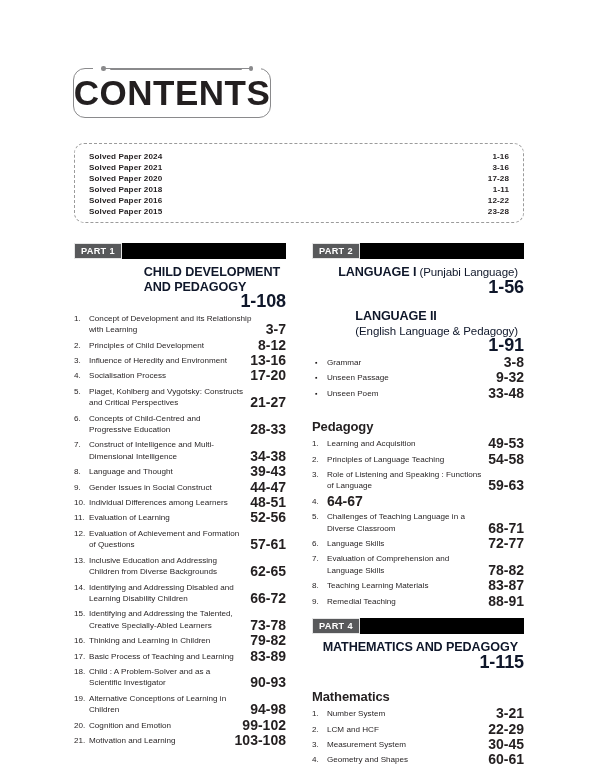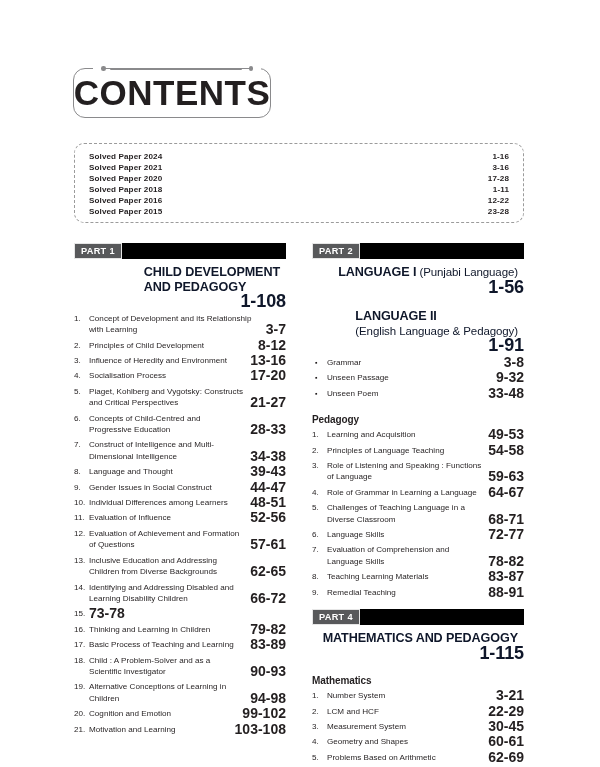--- a/index.html
+++ b/index.html
@@ -67,22 +67,22 @@
     display:flex;justify-content:space-between;align-items:flex-end;
     font-size:12.6px;font-weight:bold;color:#0f172a;line-height:14.6px;
     letter-spacing:-0.1px;
     flex-direction:column;
   }
   .part-title .nm{padding-right:6px;}
   .part-title .nm .sub{font-weight:normal;font-size:11.5px;}
   .part-title .pg{white-space:nowrap;font-size:18px;}
 
   .sec-head{
-    font-size:10px;font-weight:bold;color:#231f20;
-    margin-top:15px;margin-bottom:3px;letter-spacing:-0.1px;
+    font-size:13px;font-weight:bold;color:#231f20;
+    margin-top:20px;margin-bottom:3px;letter-spacing:-0.1px;
   }
 
   
   ul.toc{list-style:none;margin:0;padding:0;}
   ul.toc li{
     display:flex;align-items:flex-start;
     font-size:8.1px;color:#231f20;line-height:11.4px;
     margin-top:4.0px;letter-spacing:0.01px;
   }
   ul.toc li .num{width:15px;flex:0 0 15px;text-align:left;}
@@ -200,40 +200,41 @@
           <span class="txt">Gender Issues in Social Construct</span>
           <span class="pg">44-47</span>
         </li>
       <li>
           <span class="num">10.</span>
           <span class="txt">Individual Differences among Learners</span>
           <span class="pg">48-51</span>
         </li>
       <li>
           <span class="num">11.</span>
-          <span class="txt">Evaluation of Influence</span>
+          <span class="txt">Evaluation of Learning</span>
           <span class="pg">52-56</span>
         </li>
       <li>
           <span class="num">12.</span>
           <span class="txt">Evaluation of Achievement and Formation of Questions</span>
           <span class="pg">57-61</span>
         </li>
       <li>
           <span class="num">13.</span>
           <span class="txt">Inclusive Education and Addressing Children from Diverse Backgrounds</span>
           <span class="pg">62-65</span>
         </li>
       <li>
           <span class="num">14.</span>
           <span class="txt">Identifying and Addressing Disabled and Learning Disability Children</span>
           <span class="pg">66-72</span>
         </li>
       <li>
           <span class="num">15.</span>
+          <span class="txt">Identifying and Addressing the Talented, Creative Specially-Abled Learners</span>
           <span class="pg">73-78</span>
         </li>
       <li>
           <span class="num">16.</span>
           <span class="txt">Thinking and Learning in Children</span>
           <span class="pg">79-82</span>
         </li>
       <li>
           <span class="num">17.</span>
           <span class="txt">Basic Process of Teaching and Learning</span>
@@ -313,21 +314,20 @@
           <span class="txt">Principles of Language Teaching</span>
           <span class="pg">54-58</span>
         </li>
       <li>
           <span class="num">3.</span>
           <span class="txt">Role of Listening and Speaking : Functions of Language</span>
           <span class="pg">59-63</span>
         </li>
       <li>
           <span class="num">4.</span>
-          <span class="txt">Role of Grammar in Learning a Language</span>
           <span class="pg">64-67</span>
         </li>
       <li>
           <span class="num">5.</span>
           <span class="txt">Challenges of Teaching Language in a Diverse Classroom</span>
           <span class="pg">68-71</span>
         </li>
       <li>
           <span class="num">6.</span>
           <span class="txt">Language Skills</span>

